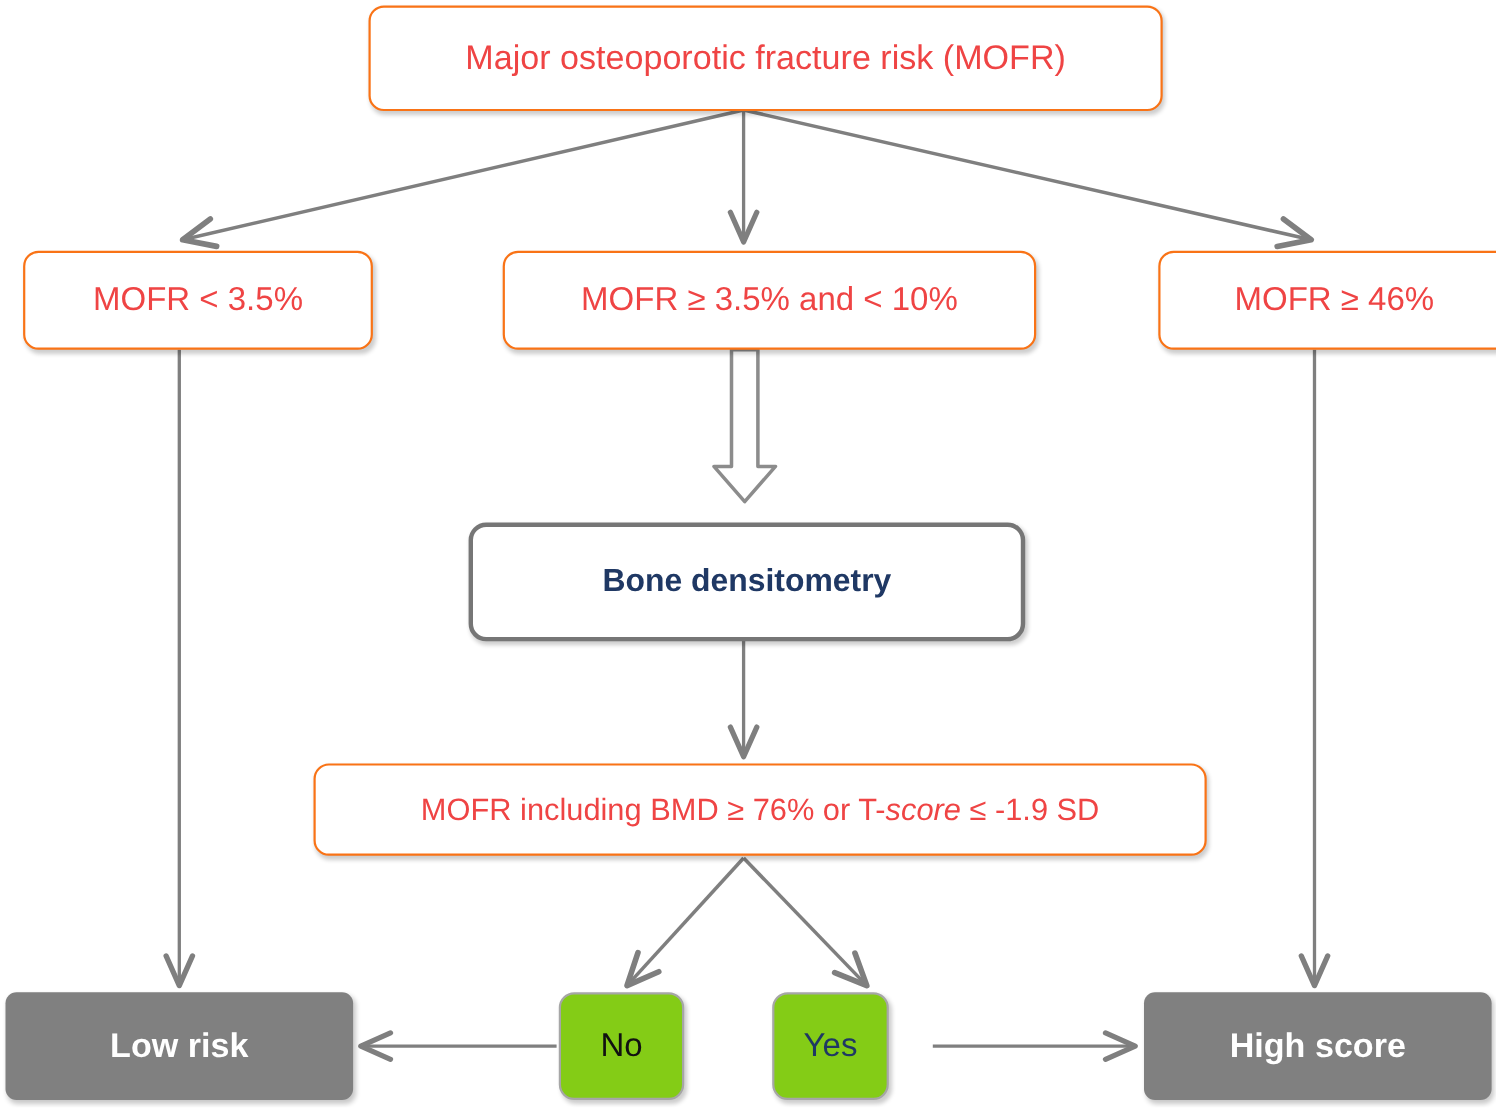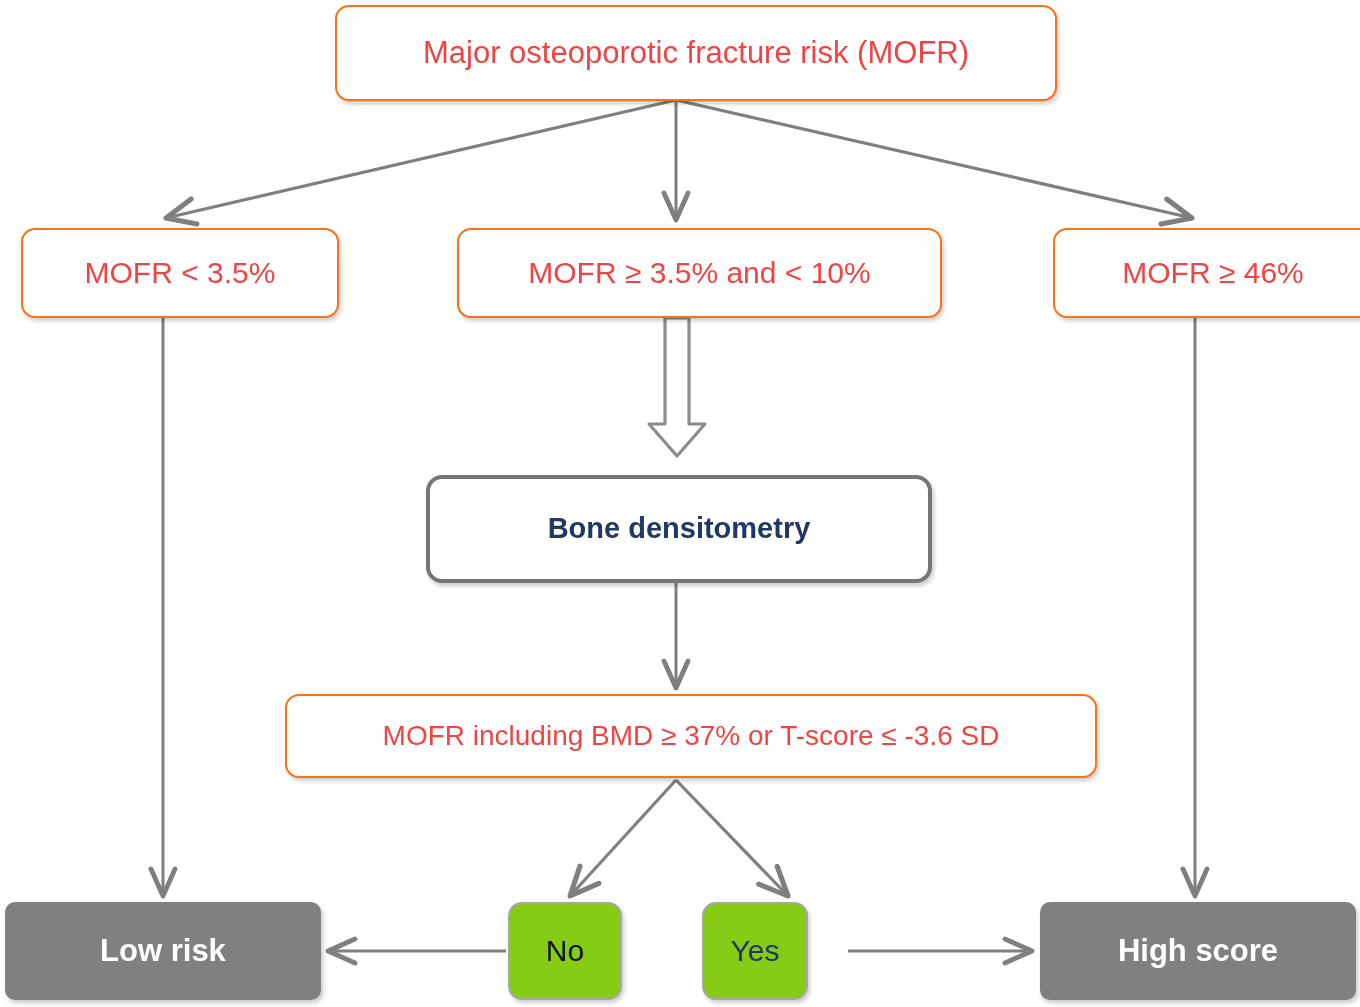--- a/index.html
+++ b/index.html
@@ -57,21 +57,21 @@
     box-shadow: 2px 3px 5px rgba(0,0,0,0.22);
   }
   .node-small {
     background: #84cc16;
     border: 2px solid #a6a6a6;
     border-radius: 14px;
     box-shadow: 2px 3px 4px rgba(0,0,0,0.20);
   }
   .txt-navy  { color: #1f3864; }
   .txt-black { color: #111111; }
-  .ital { }
+  .ital { font-style: italic; }
 
   #node-root        { left: 318px; top: 5px;   width: 722px; height: 96px;  font-size: 31px; }
   #node-low-range   { left: 4px;   top: 228px; width: 318px; height: 90px;  font-size: 30px; }
   #node-mid-range   { left: 440px; top: 228px; width: 485px; height: 90px;  font-size: 30px; }
   #node-high-range  { left: 1036px;top: 228px; width: 320px; height: 90px;  font-size: 30px; }
   #node-densitometry{ left: 426px; top: 456px; width: 506px; height: 108px;  font-size: 29px; margin-top: 19px; }
   #node-bmd-rule    { left: 268px; top: 694px; width: 812px; height: 84px;  font-size: 28px; }
   #node-low-risk    { left: 5px;   top: 902px; width: 316px; height: 98px;  font-size: 31px; }
   #node-no          { left: 508px; top: 902px; width: 114px; height: 98px;  font-size: 30px; }
   #node-yes         { left: 702px; top: 902px; width: 106px; height: 98px;  font-size: 30px; }
@@ -136,21 +136,21 @@
   <div class="node node-plain" id="node-low-range">MOFR &lt; 3.5%</div>
 
   <div class="node node-plain" id="node-mid-range">MOFR ≥ 3.5% and &lt; 10%</div>
 
   <div class="node node-plain" id="node-high-range">MOFR ≥ 46%</div>
 
   <div class="node node-emph" id="node-densitometry">Bone densitometry</div>
 
   <div class="node node-plain" id="node-bmd-rule">
     <span>
-      <span>MOFR including BMD ≥ 37% or T-</span><span class="ital">score</span><span> ≤ -3.6 SD</span>
+      <span>MOFR including BMD ≥ 76% or T-</span><span class="ital">score</span><span> ≤ -1.9 SD</span>
     </span>
   </div>
 
   <div class="node node-filled" id="node-low-risk">Low risk</div>
 
   <div class="node node-small txt-black" id="node-no">No</div>
 
   <div class="node node-small txt-navy" id="node-yes">Yes</div>
 
   <div class="node node-filled" id="node-high-risk">High score</div>

